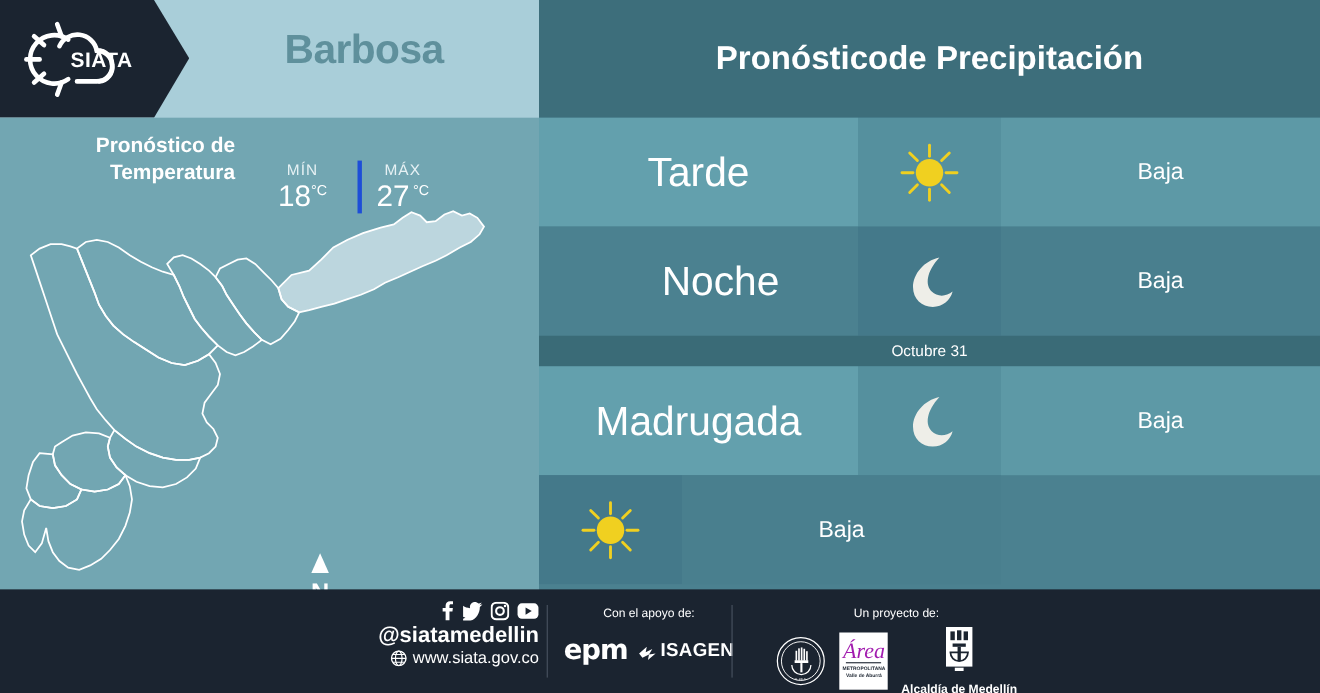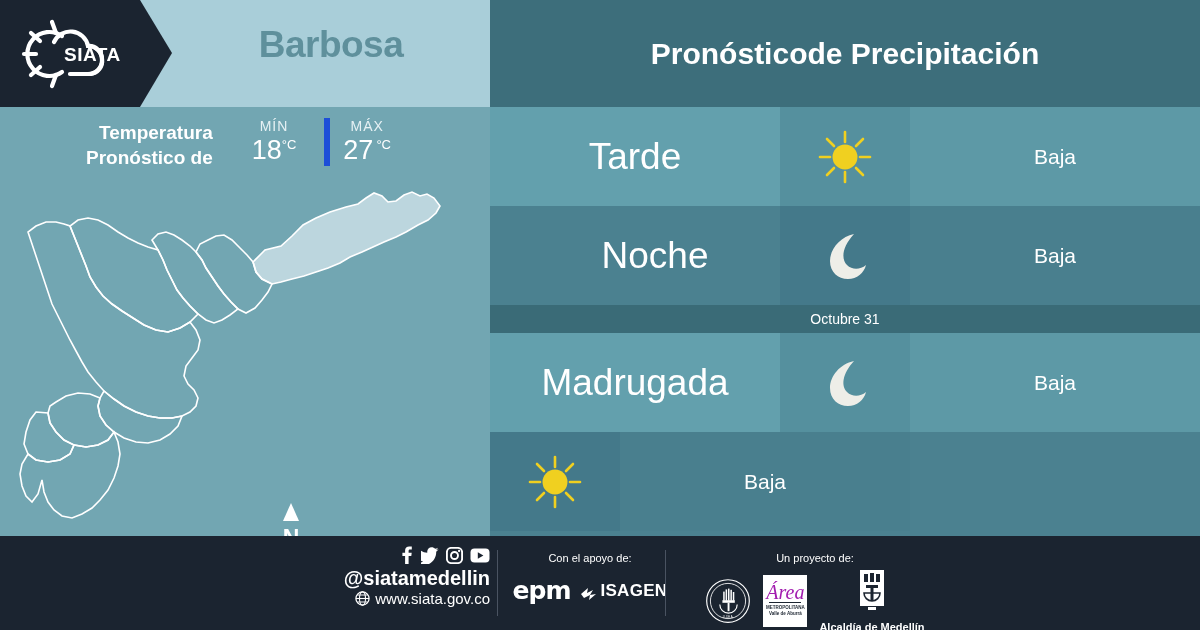--- a/index.html
+++ b/index.html
@@ -34,23 +34,23 @@
   }
 
   .temp-block {
     position:absolute; left:0; top:118px; width:490px; height:62px;
     display:flex; align-items:flex-start; justify-content:center; gap:26px;
   }
   .temp-label {
     color:#ffffff; font-size:19px; font-weight:bold; line-height:25px;
     text-align:right; padding-top:2px;
   }
-  .temp-values { display:flex; align-items:flex-start; gap:15px; }
+  .temp-values { display:flex; align-items:flex-start; gap:15px;margin-top:28px; }
   .temp-col { text-align:center; padding:0 13px; }
-  .temp-col.div-left { border-left:6px solid #1d4ed8; }
+  .temp-col.div-left { border-left:4px solid #1d4ed8; }
   .temp-cap { color:#e6f1f4; font-size:14px; letter-spacing:1px; }
   .temp-num { color:#ffffff; font-size:27px; margin-top:1px; white-space:nowrap; }
   .temp-num sup { font-size:13px; vertical-align:super; }
   .temp-num .unitsp { margin-left:3px; }
 
   .map-wrap { position:absolute; left:0; top:180px; width:490px; height:356px; }
   .map-wrap svg { display:block; }
 
   
   .right-panel {
@@ -144,22 +144,22 @@
             <path d="M74 32 A13 13 0 0 1 88 45 A13 13 0 0 1 76 60"></path>
           </g>
           <text x="50" y="47" fill="#ffffff" font-family="Liberation Sans, sans-serif" font-size="19" font-weight="bold" letter-spacing="0.5">SIATA</text>
         </svg>
       </div>
       <div class="city-title">Barbosa</div>
     </div>
 
     <div class="temp-block">
       <div class="temp-label">
+        <div>Pronóstico de</div>
         <div>Temperatura</div>
-        <div>Pronóstico de</div>
       </div>
       <div class="temp-values">
         <div class="temp-col">
           <div class="temp-cap">MÍN</div>
           <div class="temp-num">
             <span>18</span><sup>°C</sup>
           </div>
         </div>
         <div class="temp-col div-left">
           <div class="temp-cap">MÁX</div>

